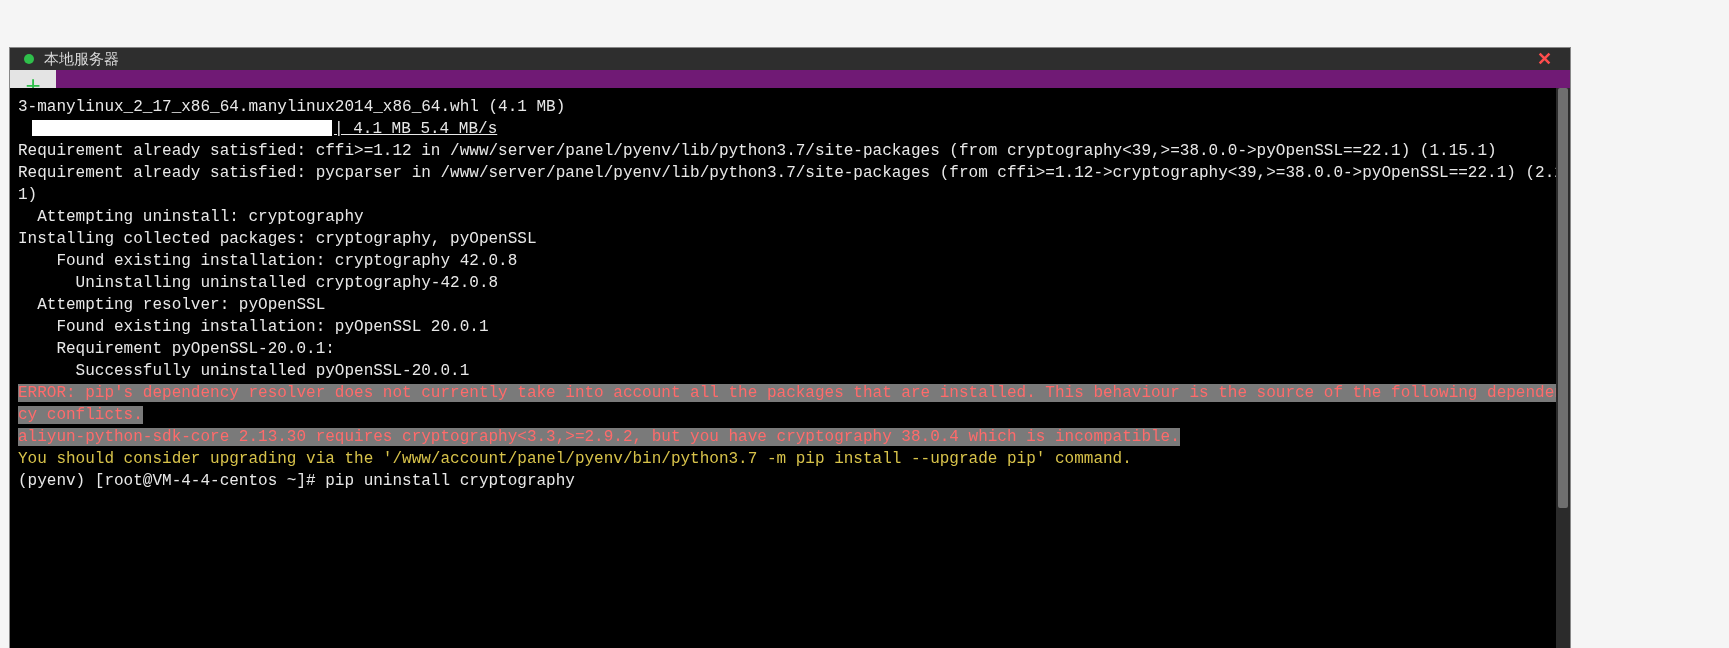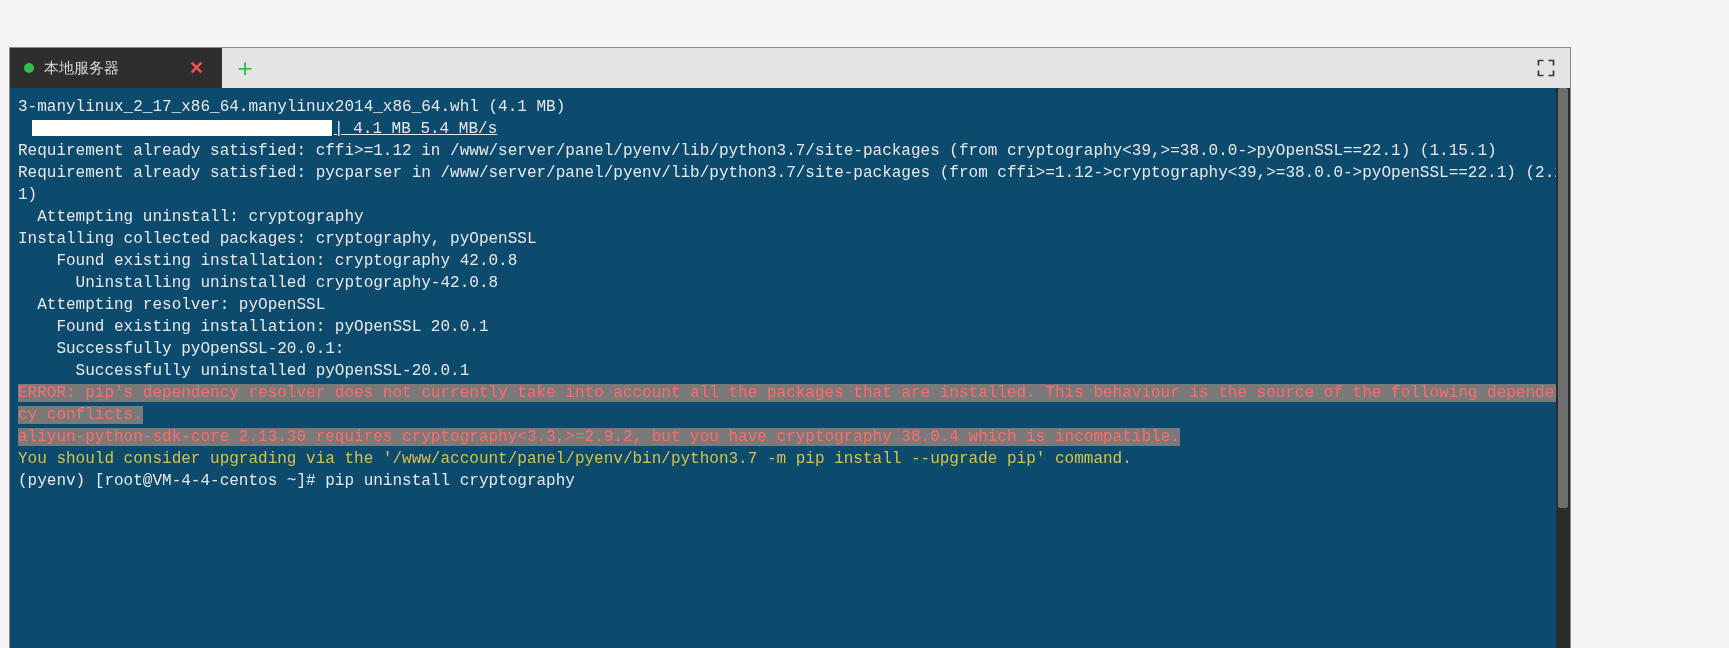--- a/index.html
+++ b/index.html
@@ -14,24 +14,25 @@
     position: absolute;
     left: 10px;
     top: 48px;
     width: 1560px;
     height: 600px;
     background: #1a1a1a;
     box-shadow: 0 0 0 1px #888;
   }
   .tabbar {
     height: 40px;
-    background: #6d28d9;
+    background: #701a75;
     display: flex;
     align-items: stretch;
     position: relative;
+    flex-direction: column;
   }
   .tab {
     display: flex;
     align-items: center;
     gap: 10px;
     padding: 0 14px;
     background: #2e2e2e;
     color: #d8d8d8;
     font-family: "Microsoft YaHei", "Segoe UI", sans-serif;
     font-size: 15px;
@@ -67,21 +68,21 @@
     display:flex; align-items:center; justify-content:center;
     width: 48px;
     background: #e4e4e4;
     cursor: pointer;
   }
   .fullscreen-btn svg { width: 20px; height: 20px; }
 
   .terminal {
     width: 100%;
     height: calc(100% - 40px);
-    background: #0c4a6e;
+    background: #000000;
     color: #e8e8e8;
     font-size: 16px;
     line-height: 22px;
     padding: 8px 6px 6px 8px;
     overflow: hidden;
     position: relative;
   }
   .terminal .line { white-space: pre-wrap; word-break: break-all; }
   .bar-row { display: flex; align-items: flex-start; text-decoration: underline; }
   .progress-bar {
@@ -137,21 +138,21 @@
       <span>| 4.1 MB 5.4 MB/s</span>
     </div>
     <div class="line">Requirement already satisfied: cffi&gt;=1.12 in /www/server/panel/pyenv/lib/python3.7/site-packages (from cryptography&lt;39,&gt;=38.0.0-&gt;pyOpenSSL==22.1) (1.15.1)</div>
     <div class="line">Requirement already satisfied: pycparser in /www/server/panel/pyenv/lib/python3.7/site-packages (from cffi&gt;=1.12-&gt;cryptography&lt;39,&gt;=38.0.0-&gt;pyOpenSSL==22.1) (2.21)</div>
     <div class="line">  Attempting uninstall: cryptography</div>
     <div class="line">Installing collected packages: cryptography, pyOpenSSL</div>
     <div class="line">    Found existing installation: cryptography 42.0.8</div>
     <div class="line">      Uninstalling uninstalled cryptography-42.0.8</div>
     <div class="line">  Attempting resolver: pyOpenSSL</div>
     <div class="line">    Found existing installation: pyOpenSSL 20.0.1</div>
-    <div class="line">    Successfully pyOpenSSL-20.0.1:</div>
+    <div class="line">    Requirement pyOpenSSL-20.0.1:</div>
     <div class="line">      Successfully uninstalled pyOpenSSL-20.0.1</div>
     <div class="line"><span class="err sel">ERROR: pip's dependency resolver does not currently take into account all the packages that are installed. This behaviour is the source of the following dependency conflicts.</span></div>
     <div class="line"><span class="err sel">aliyun-python-sdk-core 2.13.30 requires cryptography&lt;3.3,&gt;=2.9.2, but you have cryptography 38.0.4 which is incompatible.</span></div>
     <div class="line warn">You should consider upgrading via the '/www/account/panel/pyenv/bin/python3.7 -m pip install --upgrade pip' command.</div>
     <div class="line">(pyenv) [root@VM-4-4-centos ~]# pip uninstall cryptography</div>
 
     <div class="scrollbar-track">
       <div class="scrollbar-thumb"></div>
     </div>
   </div>

